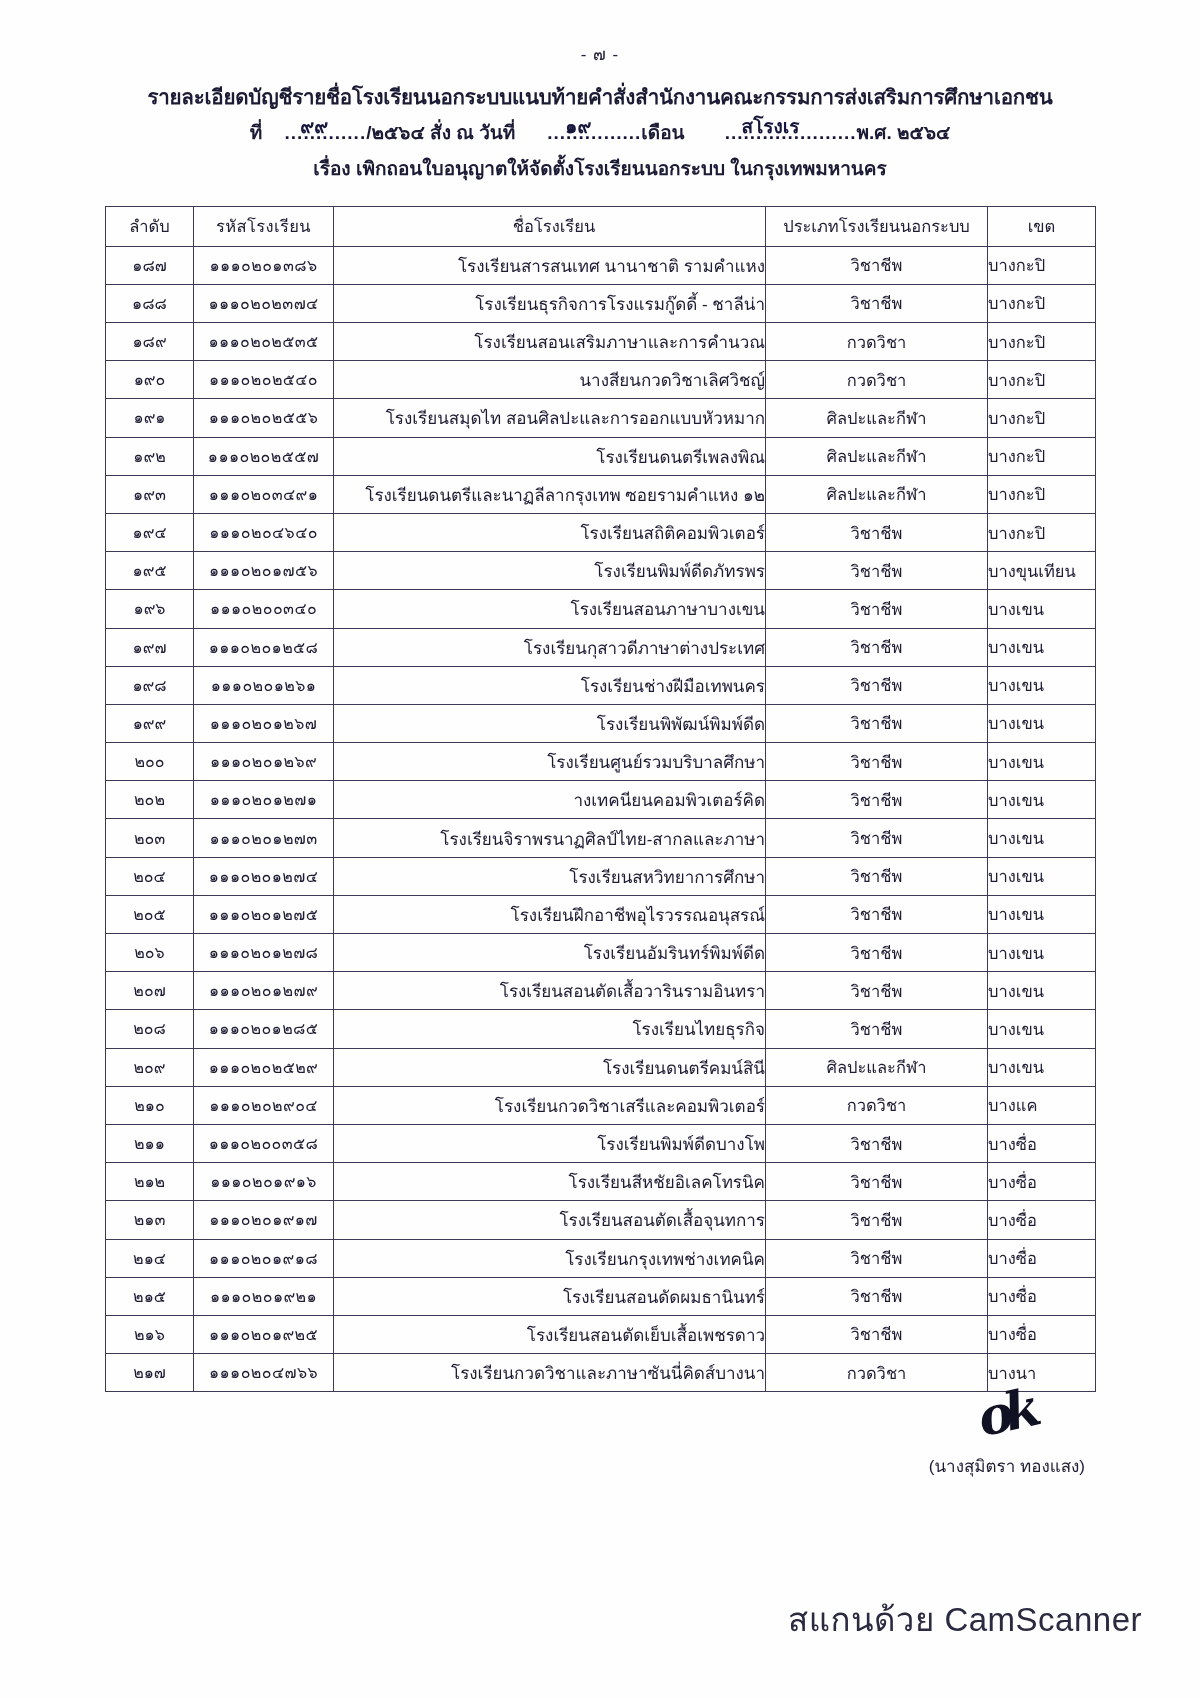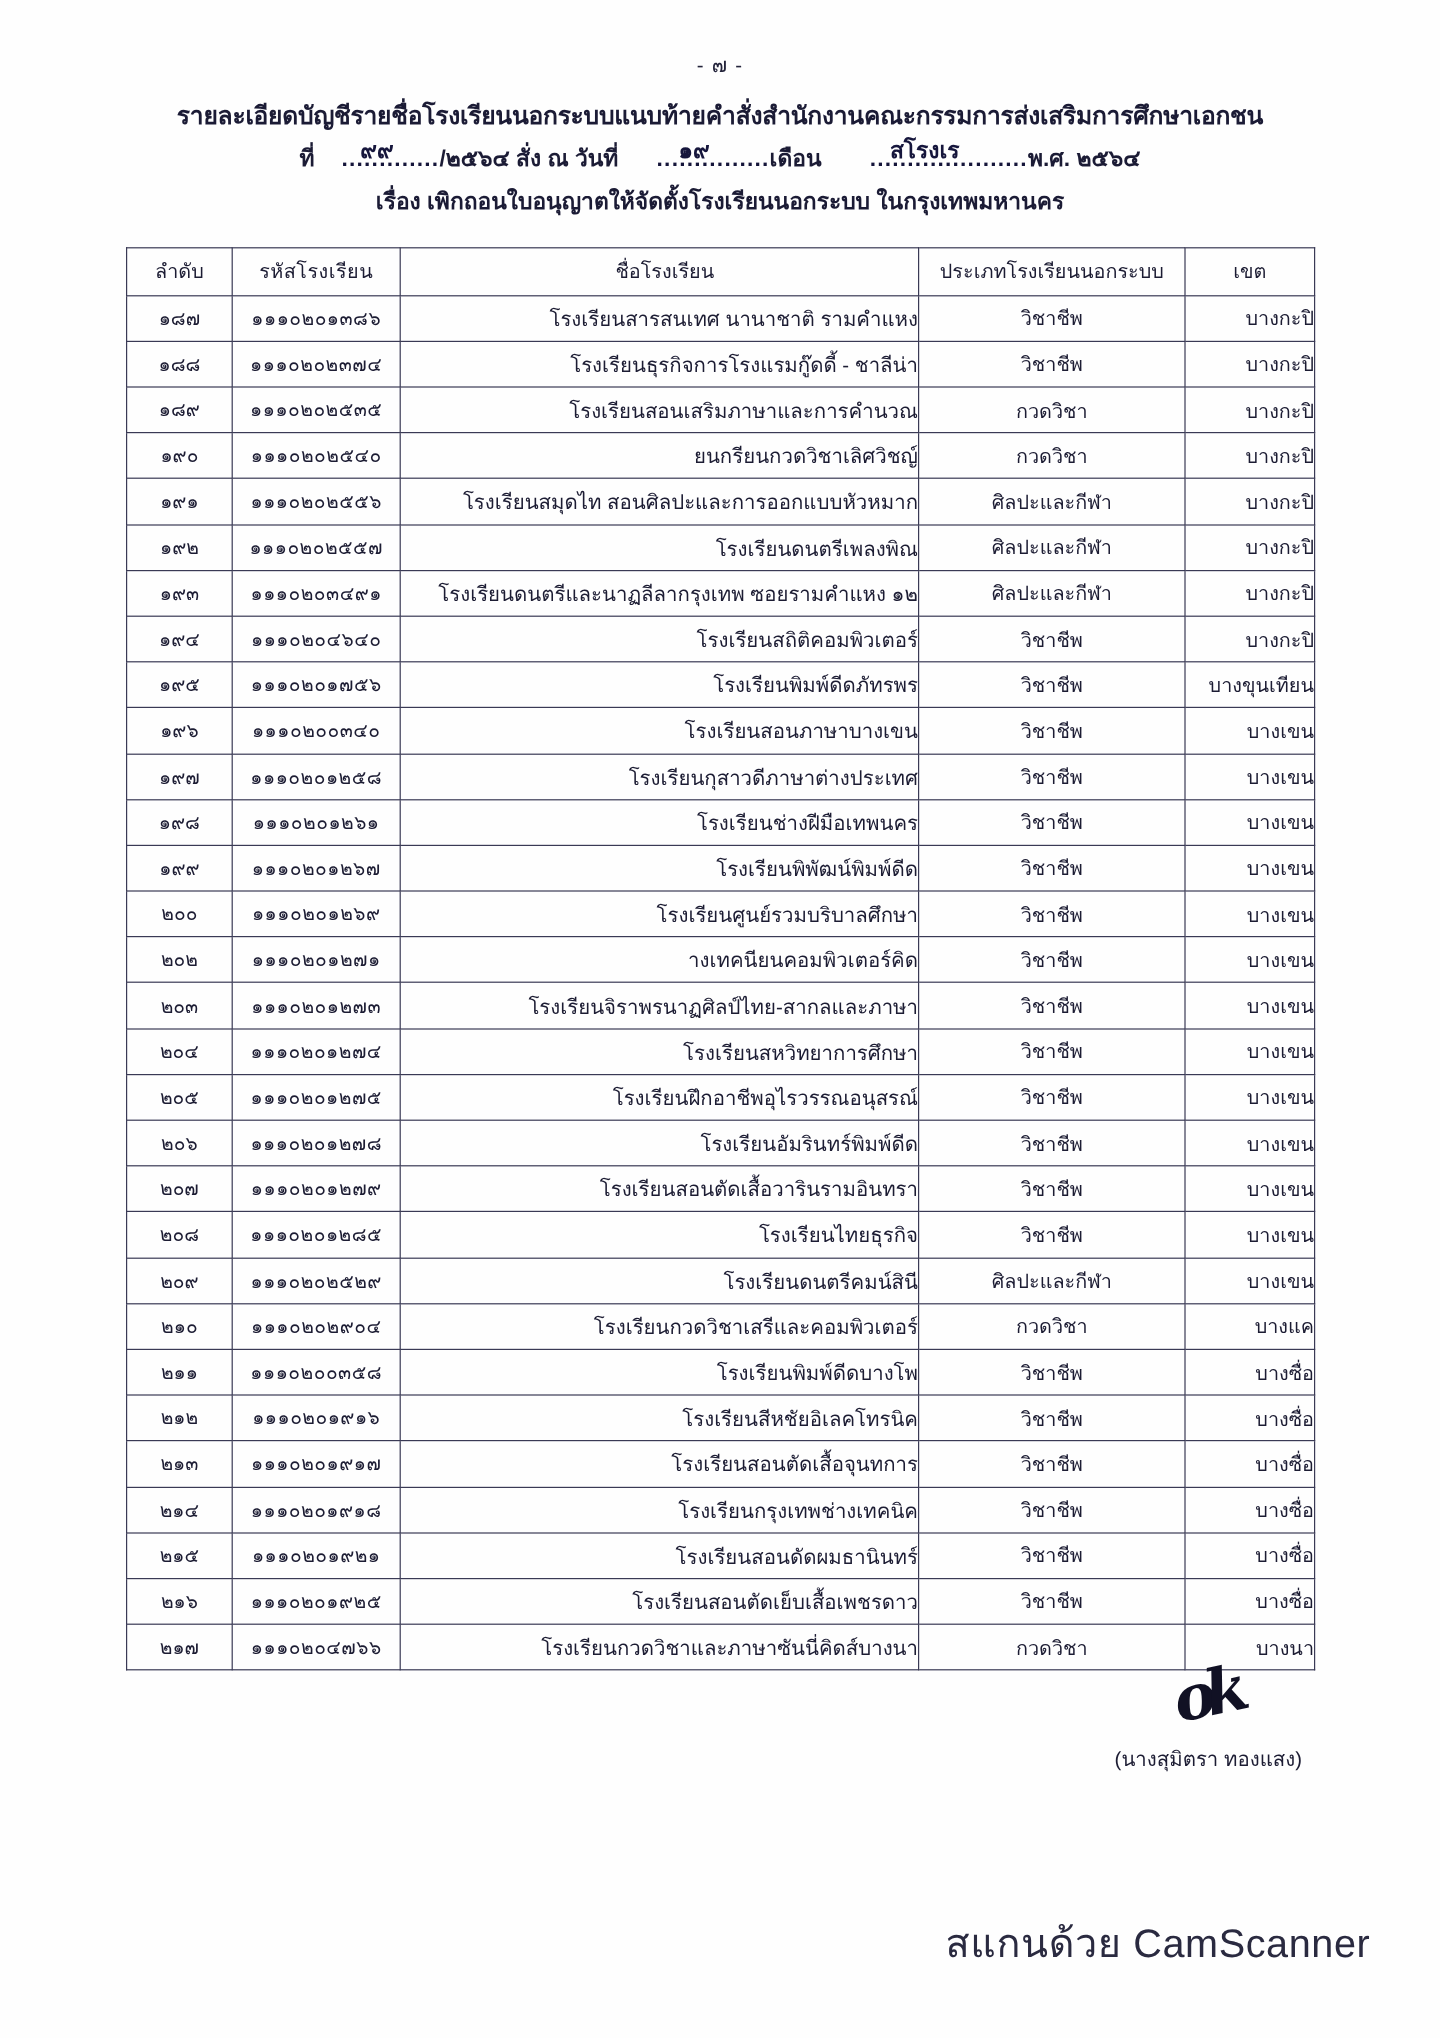--- a/index.html
+++ b/index.html
@@ -103,21 +103,21 @@
     color: #1c1c33;
   }
   table.school-table tbody td {
     height: 38.2px;
     color: #1c1c33;
   }
   .c-no     { width: 88px;  text-align: center; font-size: 16px; }
   .c-code   { width: 140px; text-align: center; font-size: 16px; letter-spacing: 0.4px; }
   .c-name   { width: 432px; text-align: right; padding-left: 9px !important; font-size: 17px; }
   .c-type   { width: 222px; text-align: center; font-size: 16.5px; }
-  .c-dist   { width: 108px; text-align: right; font-size: 16.5px; }
+  .c-dist   { width: 108px; text-align: left; font-size: 16.5px; }
 
   
   .sig-area {
     position: relative;
     width: 990px;
     margin: 0 auto;
     height: 130px;
   }
   .sig-mark {
     position: absolute;
@@ -213,21 +213,21 @@
           <tr>
             <td class="c-no">๑๘๙</td>
             <td class="c-code">๑๑๑๐๒๐๒๕๓๕</td>
             <td class="c-name">โรงเรียนสอนเสริมภาษาและการคำนวณ</td>
             <td class="c-type">กวดวิชา</td>
             <td class="c-dist">บางกะปิ</td>
           </tr>
           <tr>
             <td class="c-no">๑๙๐</td>
             <td class="c-code">๑๑๑๐๒๐๒๕๔๐</td>
-            <td class="c-name">ยนกรียนกวดวิชาเลิศวิชญ์</td>
+            <td class="c-name">นางสียนกวดวิชาเลิศวิชญ์</td>
             <td class="c-type">กวดวิชา</td>
             <td class="c-dist">บางกะปิ</td>
           </tr>
           <tr>
             <td class="c-no">๑๙๑</td>
             <td class="c-code">๑๑๑๐๒๐๒๕๕๖</td>
             <td class="c-name">โรงเรียนสมุดไท สอนศิลปะและการออกแบบหัวหมาก</td>
             <td class="c-type">ศิลปะและกีฬา</td>
             <td class="c-dist">บางกะปิ</td>
           </tr>

